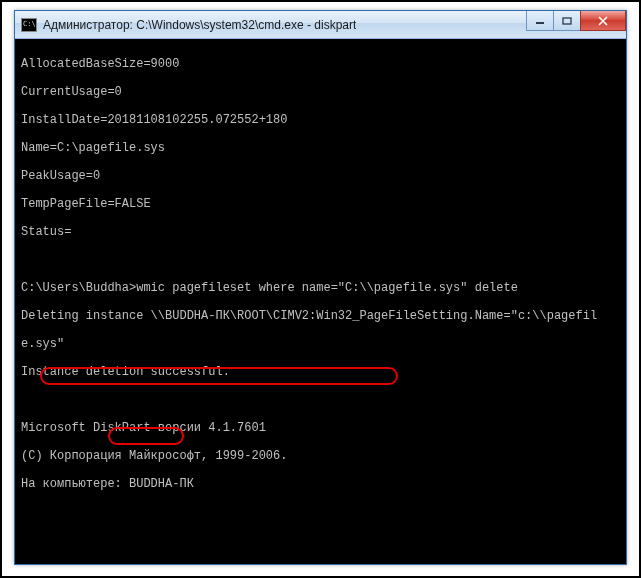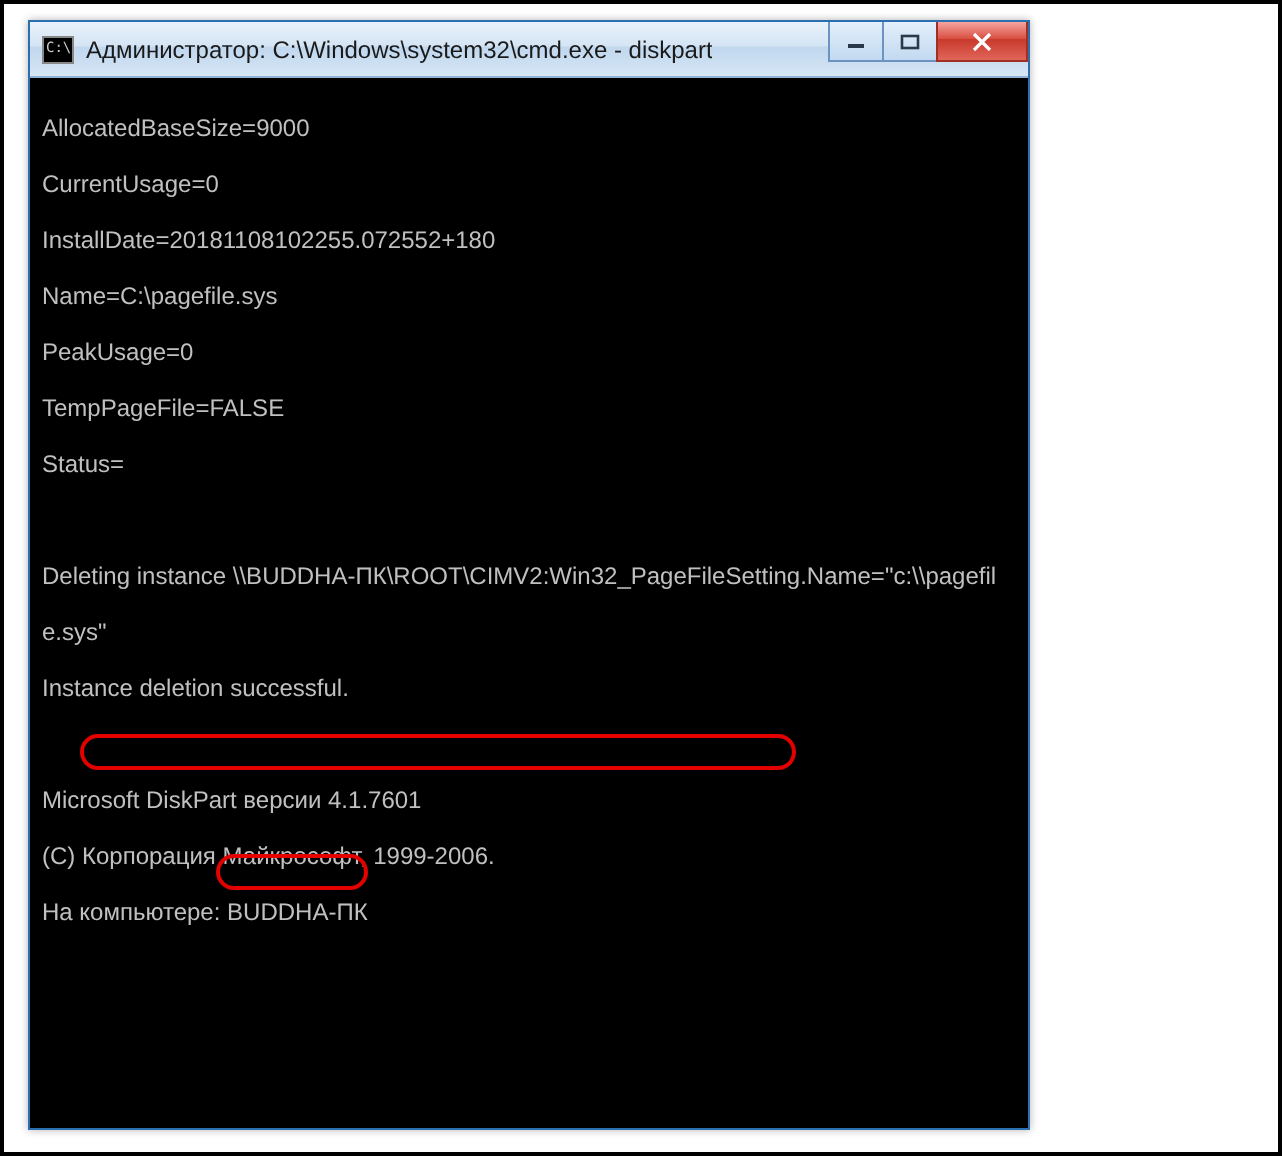--- a/index.html
+++ b/index.html
@@ -12,21 +12,21 @@
   }
   .outer-frame {
     position: absolute; left: 0; top: 0;
     width: 641px; height: 578px;
     border: 2px solid #000;
     background: #fff;
     box-sizing: border-box;
   }
   .window {
     position: absolute; left: 14px; top: 10px;
-    width: 501px; height: 555px;
+    width: 613px; height: 555px;
     border: 1px solid #2b6fb0;
     box-shadow: 0 0 4px rgba(0,0,0,0.3);
     background: #000;
     display: flex; flex-direction: column;
   }
   .titlebar {
     height: 28px;
     background: linear-gradient(to bottom, #e9f2fb 0%, #d4e4f4 45%, #c0d7ee 46%, #d6e6f5 100%);
     border-bottom: 1px solid #8fb3d9;
     display: flex; align-items: center;
@@ -72,21 +72,21 @@
     width: 46px;
     background: linear-gradient(#f3a6a0,#d94c3f 45%,#c83a2c 46%,#e0655a);
     border-color: #a02f24;
     border-top-right-radius: 0;
   }
   .win-btn svg { display:block; }
   .terminal {
     flex: 1;
     background: #000;
     padding: 4px 6px 2px 6px;
-    font-family: Liberation Sans, sans-serif;
+    font-family: Liberation Mono, monospace;
     font-size: 12px;
     line-height: 14px;
     color: #c0c0c0;
     white-space: pre;
     overflow: hidden;
     position: relative;
   }
   .tline { white-space: pre; }
   .highlight-row {
     position: absolute;
@@ -127,20 +127,21 @@
   <div class="terminal">
 <div class="tline">AllocatedBaseSize=9000</div>
 <div class="tline">CurrentUsage=0</div>
 <div class="tline">InstallDate=20181108102255.072552+180</div>
 <div class="tline">Name=C:\pagefile.sys</div>
 <div class="tline">PeakUsage=0</div>
 <div class="tline">TempPageFile=FALSE</div>
 <div class="tline">Status=</div>
 <div class="tline"></div>
 <div class="tline"></div>
+<div class="tline">C:\Users\Buddha&gt;wmic pagefileset where name="C:\\pagefile.sys" delete</div>
 <div class="tline">Deleting instance \\BUDDHA-ПК\ROOT\CIMV2:Win32_PageFileSetting.Name="c:\\pagefil</div>
 <div class="tline">e.sys"</div>
 <div class="tline">Instance deletion successful.</div>
 <div class="tline"></div>
 <div class="tline"></div>
 <div class="tline">Microsoft DiskPart версии 4.1.7601</div>
 <div class="tline">(C) Корпорация Майкрософт, 1999-2006.</div>
 <div class="tline">На компьютере: BUDDHA-ПК</div>
 <div class="tline"></div>
 

